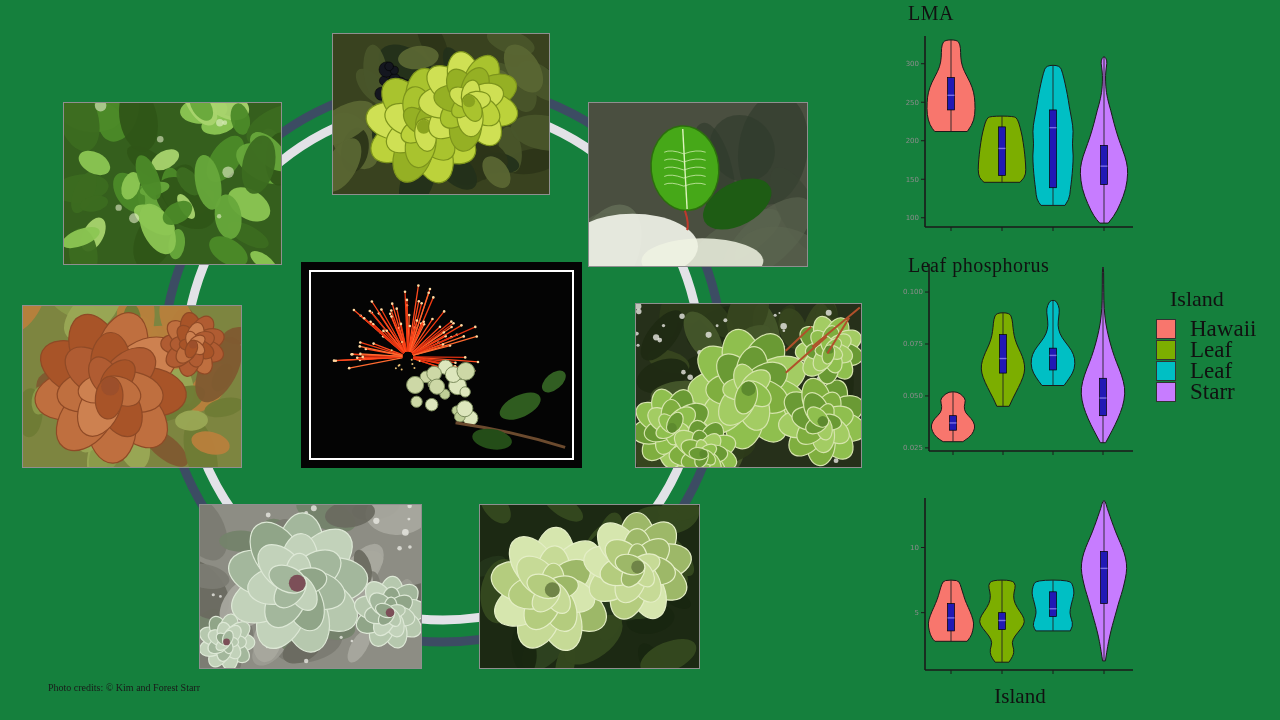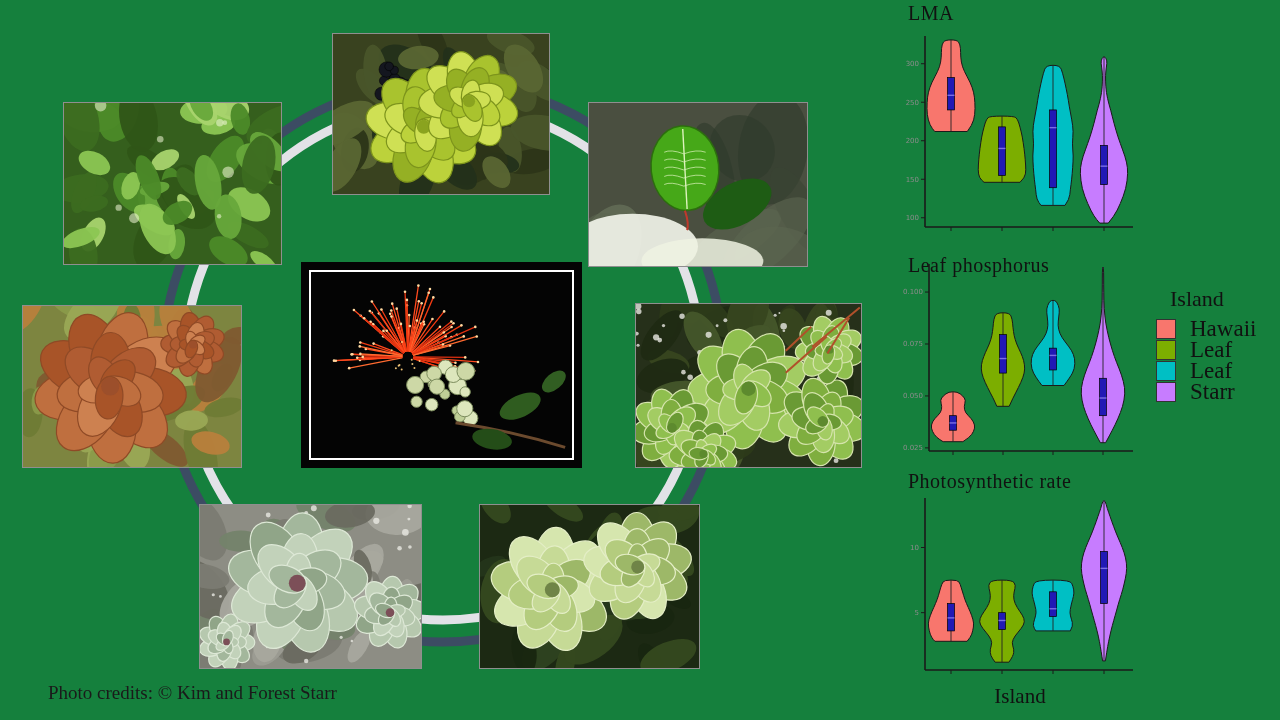--- a/index.html
+++ b/index.html
@@ -11,21 +11,21 @@
   .flower-frame{position:absolute;background:#000;overflow:hidden;}
   .flower-frame svg{display:block;width:100%;height:100%;}
   .chart-title{position:absolute;left:908px;font-size:20px;color:#111;letter-spacing:.5px;}
   .chart-svg{position:absolute;left:895px;width:250px;overflow:visible;}
   .xlabel{position:absolute;left:895px;width:250px;text-align:center;font-size:21px;color:#111;}
   .legend{position:absolute;left:1156px;top:286px;}
   .legend-title{font-size:22px;color:#111;margin:0 0 6px 14px;}
   .legend-row{display:flex;align-items:center;height:21px;}
   .legend-swatch{width:20px;height:20px;border:1px solid #333;box-sizing:border-box;margin-right:14px;flex:0 0 auto;}
   .legend-label{font-size:23px;color:#111;line-height:21px;}
-  .credits{position:absolute;left:48px;top:682px;font-size:19px;color:#1a1a1a;}
+  .credits{position:absolute;left:48px;top:682px;font-size:10px;color:#1a1a1a;}
 </style>
 </head>
 <body>
 
 <div class="figure">
 
   <svg class="abs" id="ring-svg" width="1280" height="720" viewBox="0 0 1280 720" style="left:0;top:0;">
       <circle cx="443" cy="362" r="280" fill="none" stroke="#3c4c63" stroke-width="9"></circle>
       <circle cx="443" cy="362" r="258" fill="none" stroke="#e2e2e7" stroke-width="9"></circle>
     </svg>
@@ -971,21 +971,20 @@
       <path d="M169.0,123.5Q175.2,115.2 177.4,111.1Q179.6,106.9 179.8,101.7Q180.0,96.5 178.3,92.4Q176.7,88.2 173.4,84.1Q170.1,79.9 167.3,75.8Q164.6,71.6 163.7,67.4Q162.8,63.3 163.3,59.1Q163.7,55.0 164.2,50.8Q164.6,46.7 163.3,43.6Q162.0,40.4 160.9,39.4Q159.8,38.4 158.0,38.4Q156.2,38.4 155.1,39.4Q154.0,40.4 152.7,43.6Q151.4,46.7 151.8,50.8Q152.3,55.0 152.7,59.1Q153.2,63.3 152.3,67.4Q151.4,71.6 148.7,75.8Q145.9,79.9 142.6,84.1Q139.3,88.2 137.7,92.4Q136.0,96.5 136.2,101.7Q136.4,106.9 138.6,111.1Q140.8,115.2 143.9,119.4L147.0,123.5Z" fill="#00BFC4" stroke="#1a1a1a" stroke-width="1"></path>
       <line x1="158" y1="123.55" x2="158" y2="38.361111111111086" stroke="#222" stroke-width="0.9"></line>
       <rect x="154.5" y="86.15" width="7" height="21.816666666666663" fill="#2119b5" stroke="#000" stroke-width="0.7"></rect>
       <line x1="154.5" y1="93.4222222222222" x2="161.5" y2="93.4222222222222" stroke="#7b6fe3" stroke-width="1.4"></line>
       <path d="M210.6,180.7Q214.6,173.4 217.3,168.2Q220.1,163.0 222.8,156.8Q225.6,150.6 227.5,144.3Q229.3,138.1 229.7,131.9Q230.0,125.6 228.3,119.4Q226.7,113.2 224.2,106.9Q221.6,100.7 219.4,94.5Q217.2,88.2 215.5,82.0Q213.7,75.8 212.2,68.5Q210.6,61.2 209.9,53.9Q209.1,46.7 208.9,38.4Q208.8,30.0 208.7,22.8Q208.7,15.5 208.6,10.3Q208.4,5.1 208.0,5.1Q207.6,5.1 207.4,10.3Q207.3,15.5 207.3,22.8Q207.2,30.0 207.1,38.4Q206.9,46.7 206.1,53.9Q205.4,61.2 203.8,68.5Q202.3,75.8 200.5,82.0Q198.8,88.2 196.6,94.5Q194.4,100.7 191.8,106.9Q189.3,113.2 187.7,119.4Q186.0,125.6 186.3,131.9Q186.7,138.1 188.5,144.3Q190.4,150.6 193.2,156.8Q195.9,163.0 198.7,168.2Q201.4,173.4 203.4,177.1L205.4,180.7Z" fill="#C77CFF" stroke="#1a1a1a" stroke-width="1"></path>
       <line x1="208" y1="180.6888888888889" x2="208" y2="5.116666666666674" stroke="#222" stroke-width="0.9"></line>
       <rect x="204.5" y="116.27777777777777" width="7" height="37.400000000000006" fill="#2119b5" stroke="#000" stroke-width="0.7"></rect>
       <line x1="204.5" y1="136.01666666666665" x2="211.5" y2="136.01666666666665" stroke="#7b6fe3" stroke-width="1.4"></line>
     </svg>
 
-  <div class="chart-title" style="top:470px;">Photosynthetic rate</div>
   <svg class="chart-svg" id="chart-2" style="top:496px;height:184px;" width="250" height="184" viewBox="0 0 250 184">
       <line x1="30" y1="2" x2="30" y2="174" stroke="#1a1a1a" stroke-width="1.6"></line>
       <line x1="30" y1="174" x2="238" y2="174" stroke="#1a1a1a" stroke-width="1.6"></line>
       <line x1="26" y1="116.66666666666667" x2="30" y2="116.66666666666667" stroke="#1a1a1a" stroke-width="1"></line>
       <text x="24" y="119.06666666666668" text-anchor="end" font-size="7" fill="#8c8c8c" font-family="&quot;DejaVu Sans&quot;,sans-serif">5</text>
       <line x1="26" y1="51.51515151515153" x2="30" y2="51.51515151515153" stroke="#1a1a1a" stroke-width="1"></line>
       <text x="24" y="53.91515151515153" text-anchor="end" font-size="7" fill="#8c8c8c" font-family="&quot;DejaVu Sans&quot;,sans-serif">10</text>
       <line x1="56" y1="174" x2="56" y2="178" stroke="#1a1a1a" stroke-width="1"></line>
       <line x1="107" y1="174" x2="107" y2="178" stroke="#1a1a1a" stroke-width="1"></line>
       <line x1="158" y1="174" x2="158" y2="178" stroke="#1a1a1a" stroke-width="1"></line>

